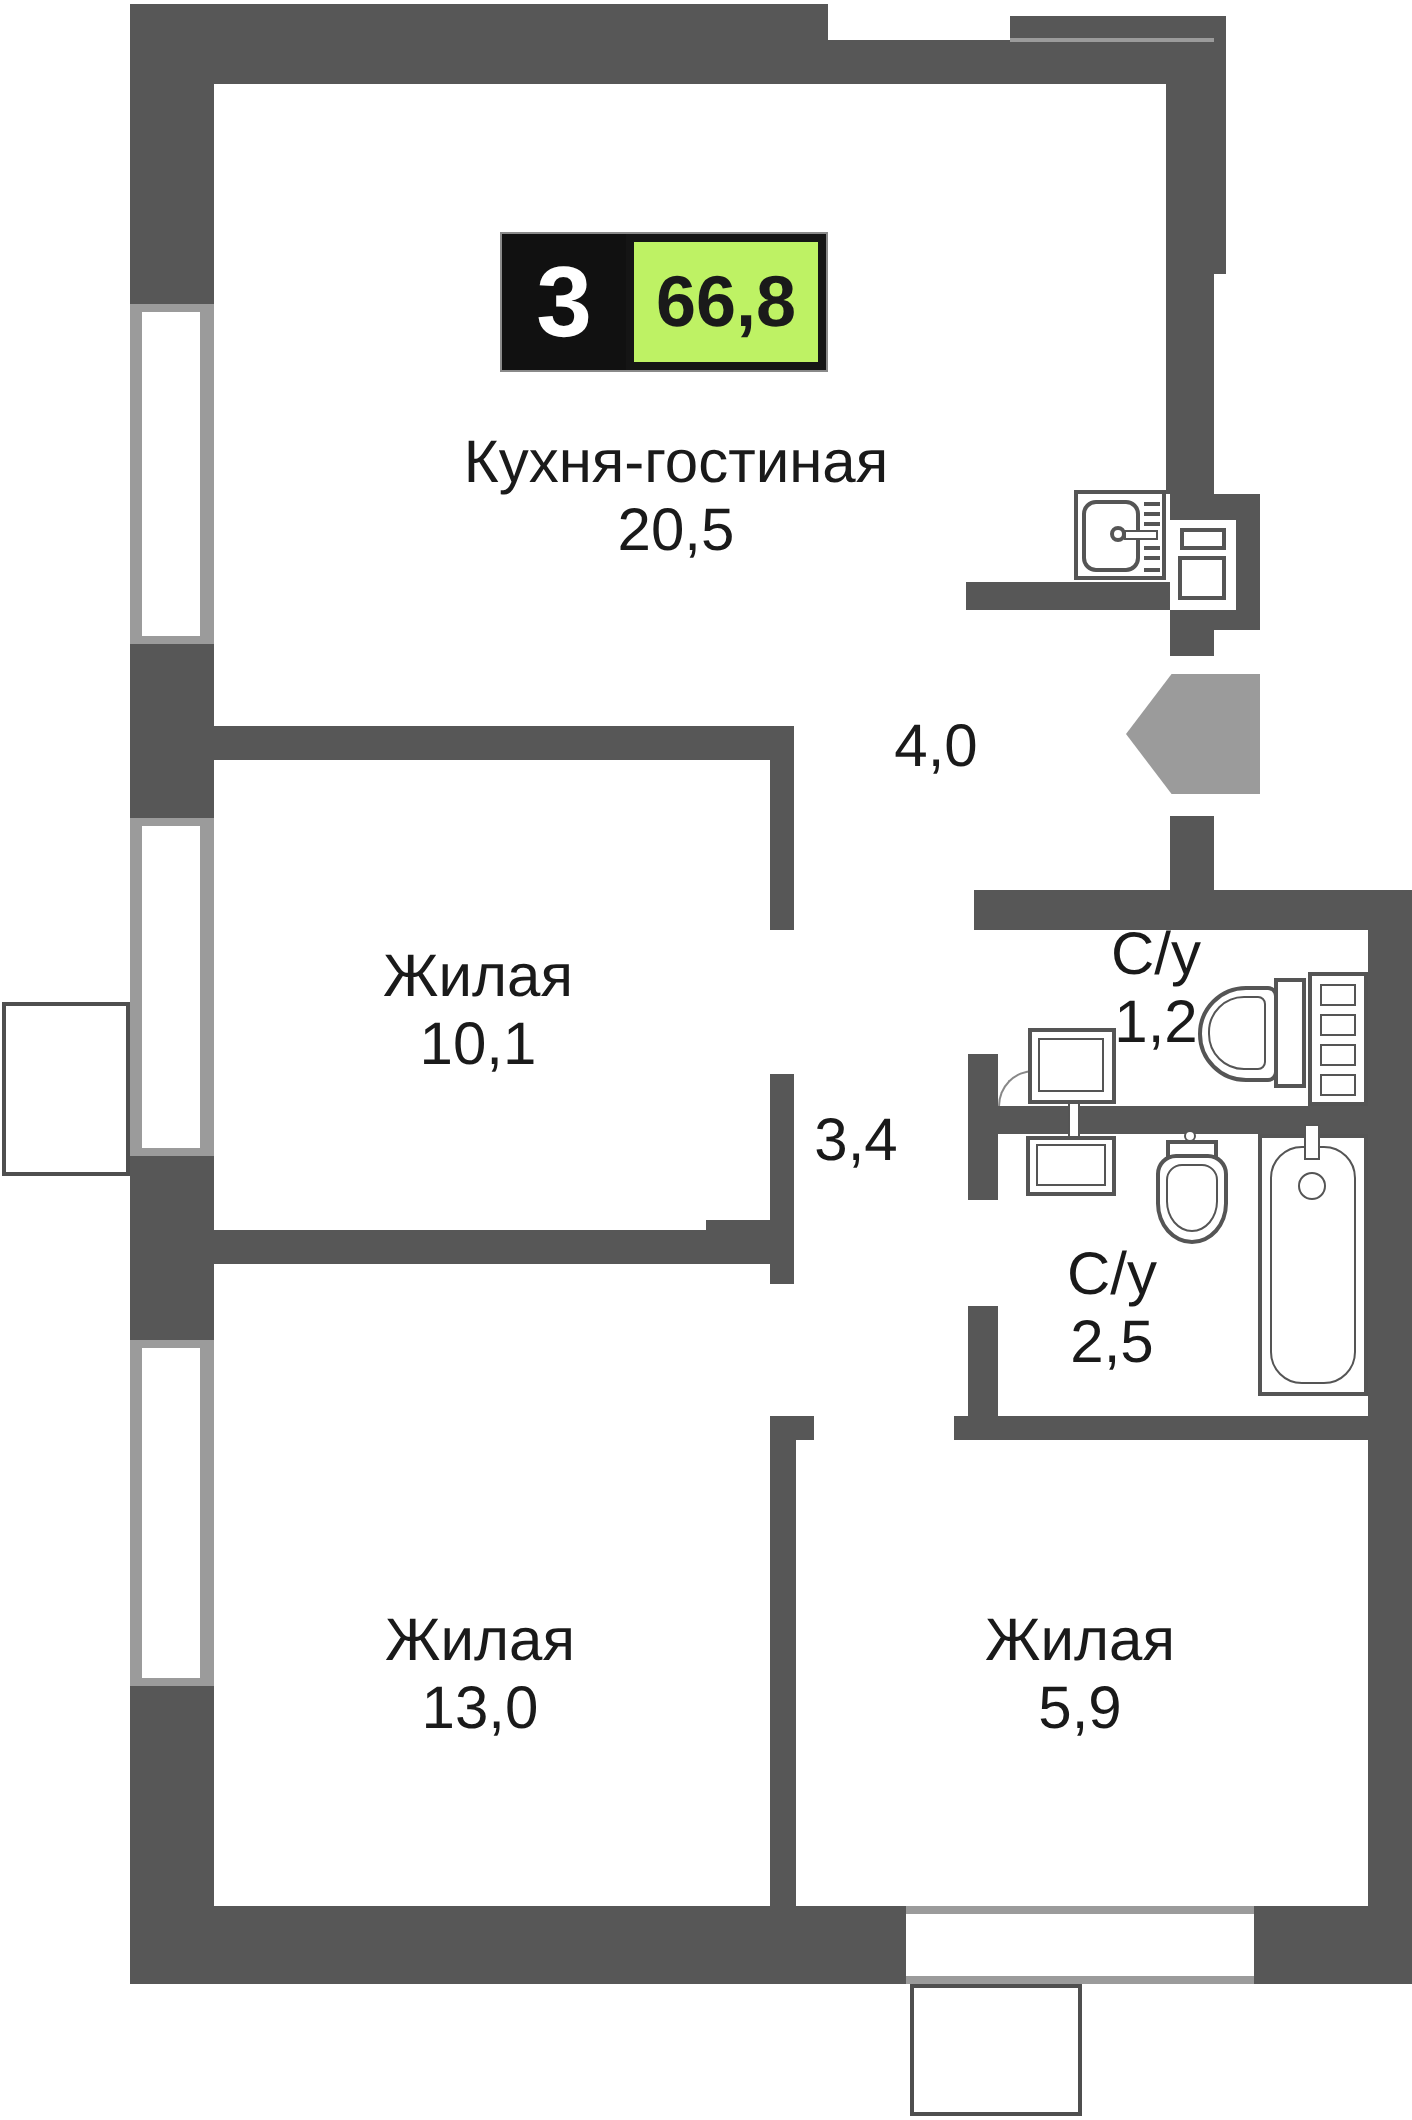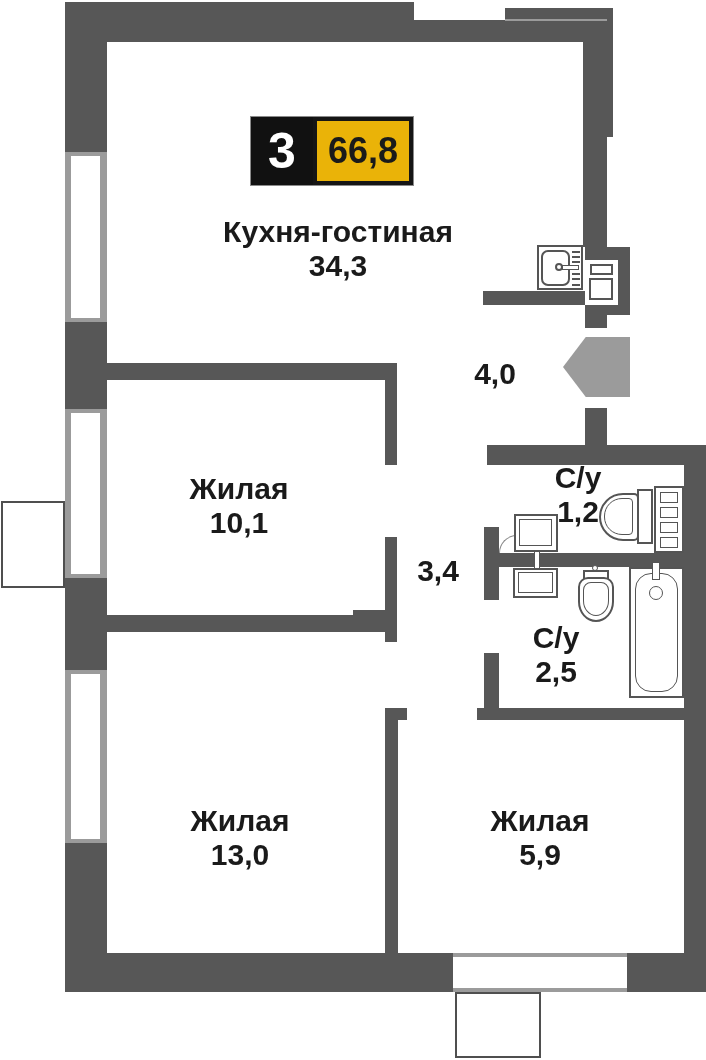--- a/index.html
+++ b/index.html
@@ -15,28 +15,28 @@
   .wall{position:absolute;background:var(--wall);z-index:2;}
   .wall-light{position:absolute;background:var(--wall-light);z-index:3;}
   .win{position:absolute;background:var(--wall-light);z-index:2;}
   .win-glass{position:absolute;background:#fff;}
   .ext{position:absolute;background:#fff;border:2px solid #4f4f4f;z-index:1;box-sizing:border-box;}
   .fx{position:absolute;background:#fff;box-sizing:border-box;z-index:4;}
   .b2{border:2px solid var(--fixture-line);}
   .b1{border:1.5px solid var(--fixture-line);}
   .rib{position:absolute;background:var(--fixture-line);z-index:5;}
   .lbl{position:absolute;transform:translate(-50%,-50%);text-align:center;z-index:6;
-       font-size:30px;line-height:34px;font-weight:700;color:var(--text);white-space:nowrap;}
+       font-size:30px;line-height:34px;font-weight:400;color:var(--text);white-space:nowrap;}
   .arrow{position:absolute;left:563px;top:337px;width:67px;height:60px;background:var(--wall-light);
          z-index:4;clip-path:polygon(0% 50%,34% 0%,100% 0%,100% 100%,34% 100%);}
   .badge{position:absolute;left:251px;top:117px;width:162px;height:68px;display:flex;z-index:7;
          outline:1px solid #8a8a8a;}
   .badge-rooms{width:62px;background:var(--badge-bg);color:#fff;display:flex;align-items:center;
          justify-content:center;font-size:50px;font-weight:700;}
-  .badge-area{flex:1;background:#eab308;border:4px solid #151515;display:flex;align-items:center;
+  .badge-area{flex:1;background:#bef264;border:4px solid #151515;display:flex;align-items:center;
          justify-content:center;font-size:36px;font-weight:700;color:var(--text);box-sizing:border-box;}
   .arc{position:absolute;left:499px;top:535px;width:17px;height:17px;z-index:4;
        border-top:1.5px solid #888;border-left:1.5px solid #888;border-top-left-radius:100% 100%;}
 </style>
 </head>
 <body>
 
 <div id="plan">
 
   <div class="ext" style="left:1px;top:501px;width:64px;height:87px;"></div>
@@ -137,30 +137,30 @@
     <div class="badge-rooms">
       <span>3</span>
     </div>
     <div class="badge-area">
       <span>66,8</span>
     </div>
   </div>
 
   <div class="lbl" style="left:338px;top:249px;">
     <div>Кухня-гостиная</div>
-    <div>34,3</div>
+    <div>20,5</div>
   </div>
-  <div class="lbl" style="left:495px;top:374px;">
+  <div class="lbl" style="left:468px;top:374px;">
     <div>4,0</div>
   </div>
   <div class="lbl" style="left:239px;top:506px;">
     <div>Жилая</div>
     <div>10,1</div>
   </div>
-  <div class="lbl" style="left:438px;top:571px;">
+  <div class="lbl" style="left:428px;top:571px;">
     <div>3,4</div>
   </div>
   <div class="lbl" style="left:578px;top:495px;">
     <div>С/у</div>
     <div>1,2</div>
   </div>
   <div class="lbl" style="left:556px;top:655px;">
     <div>С/у</div>
     <div>2,5</div>
   </div>

